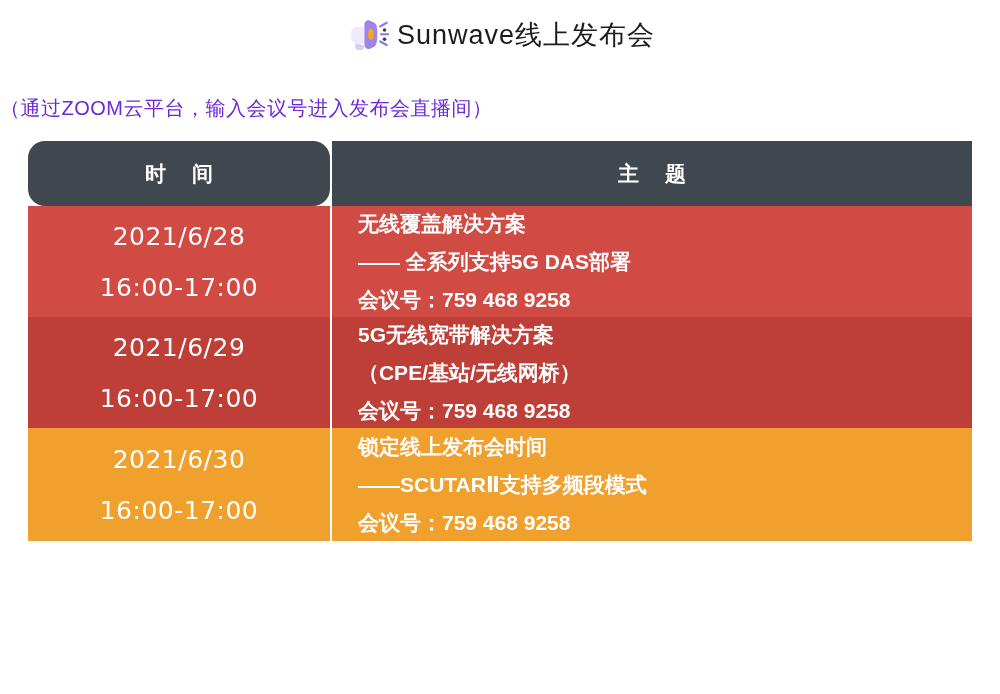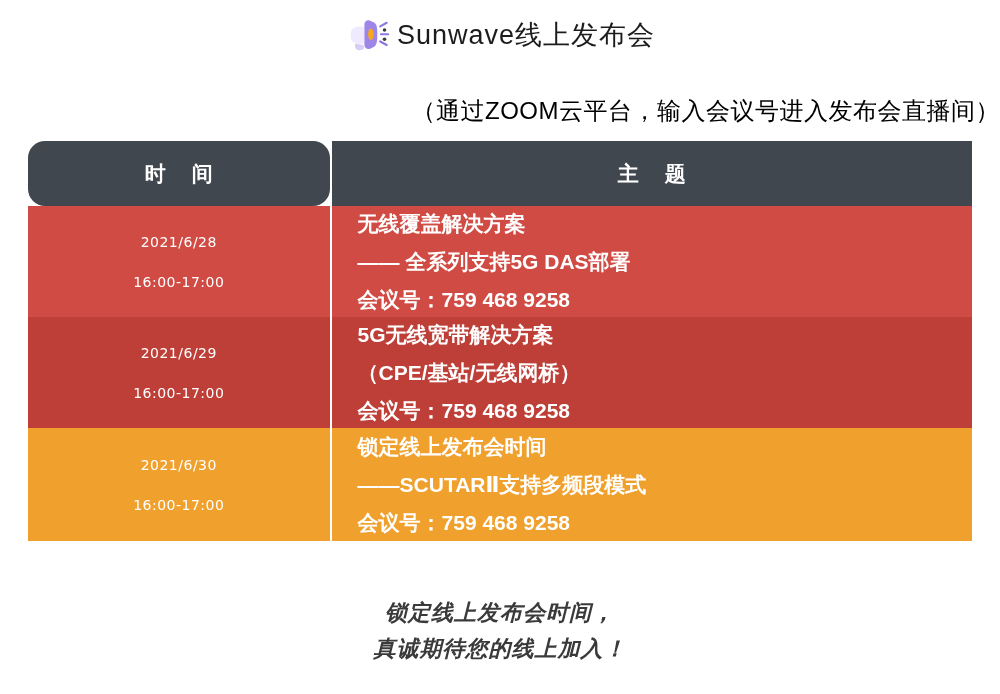--- a/index.html
+++ b/index.html
@@ -39,23 +39,23 @@
   .title-text {
     font-size: 27px;
     letter-spacing: 1px;
     color: #1c1c1c;
     font-weight: 400;
     white-space: nowrap;
   }
 
   
   .subtitle {
-    text-align: right;
-    font-size: 24px;
-    color: #000000;
+    text-align: left;
+    font-size: 20px;
+    color: #6d28d9;
     letter-spacing: 0.5px;
     margin-top: 31px;
     font-weight: 400;
   }
 
   
   .schedule {
     position: absolute;
     left: 28px;
     top: 141px;
@@ -81,21 +81,21 @@
   }
   .hdr span { padding-left: 10px; }
 
   .col-time { width: 302px; border-radius: 17px; }
   .col-topic { width: 642px; }
 
   .cell-time {
     text-align: center;
     vertical-align: middle;
     color: #ffffff;
-    font-size: 14px;
+    font-size: 25px;
     font-weight: 400;
     line-height: 1.0;
     font-family: "DejaVu Sans", "Liberation Sans", sans-serif;
   }
   .cell-time .d1 { display: block; margin-bottom: 26px; letter-spacing: 0.5px;}
   .cell-time .d2 { display: block; letter-spacing: 0.5px; }
 
   .cell-topic {
     vertical-align: middle;
     color: #ffffff;
@@ -198,18 +198,14 @@
         <td class="cell-topic sep-v">
           <span class="ln">锁定线上发布会时间</span>
           <span class="ln">——SCUTARⅡ支持多频段模式</span>
           <span class="ln">会议号：759 468 9258</span>
         </td>
       </tr>
 
     </tbody>
   </table>
 
-  <div class="footer">
-    <span class="fl">锁定线上发布会时间，</span>
-    <span class="fl">真诚期待您的线上加入！</span>
-  </div>
 
 </div>
 
 </body></html>

